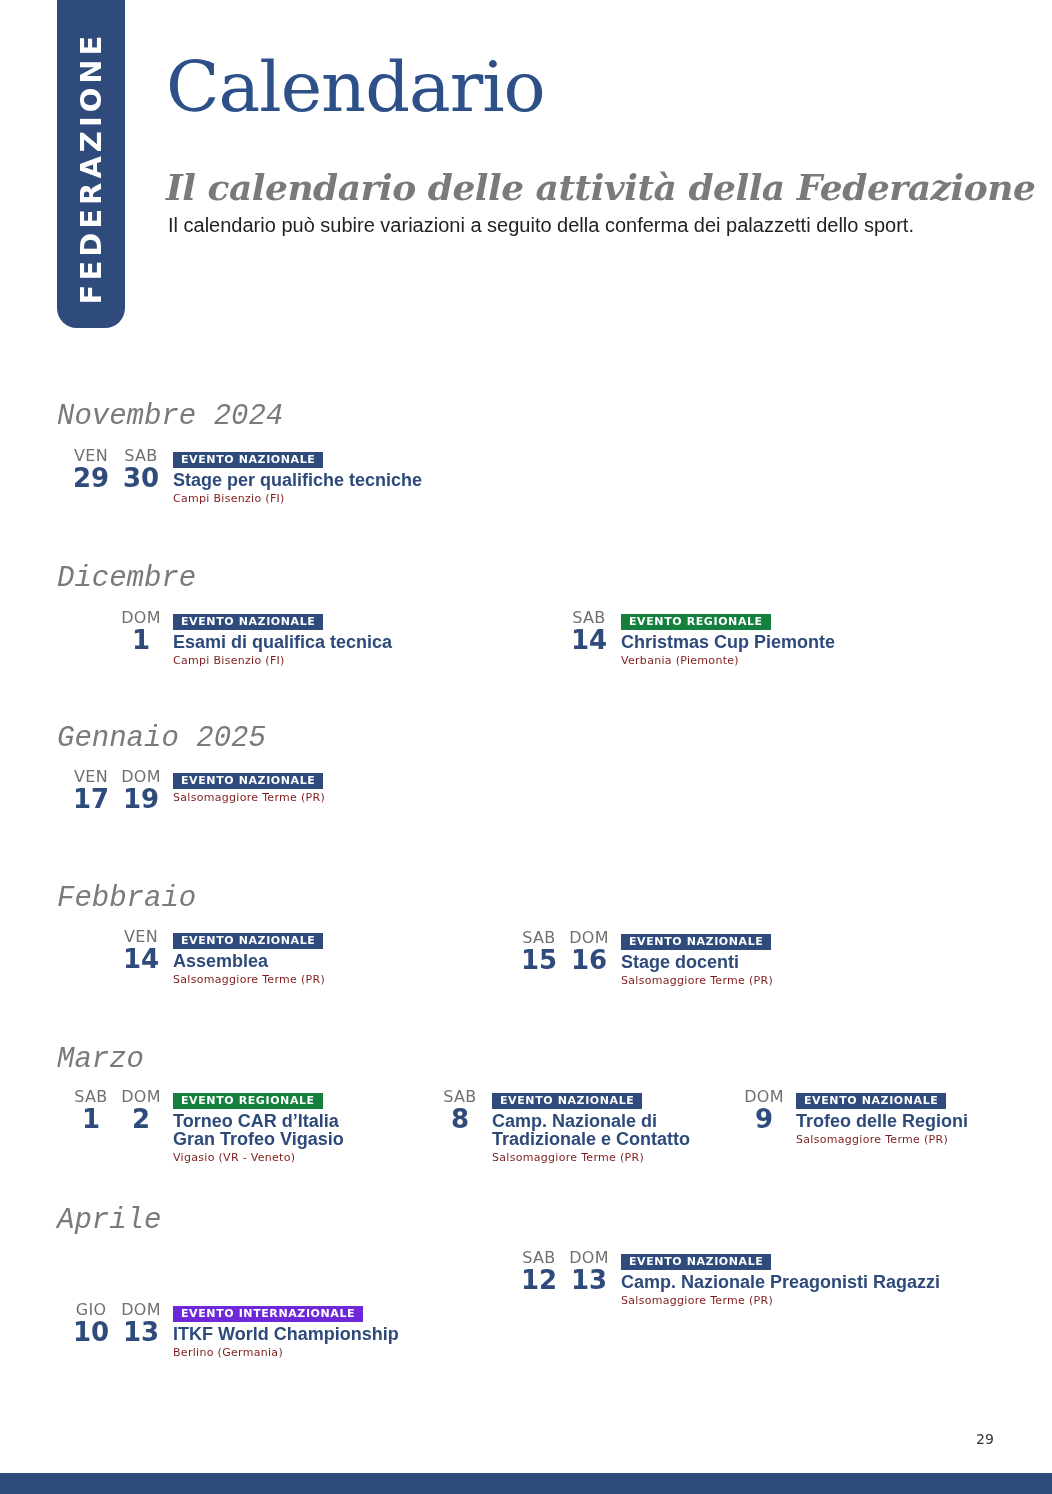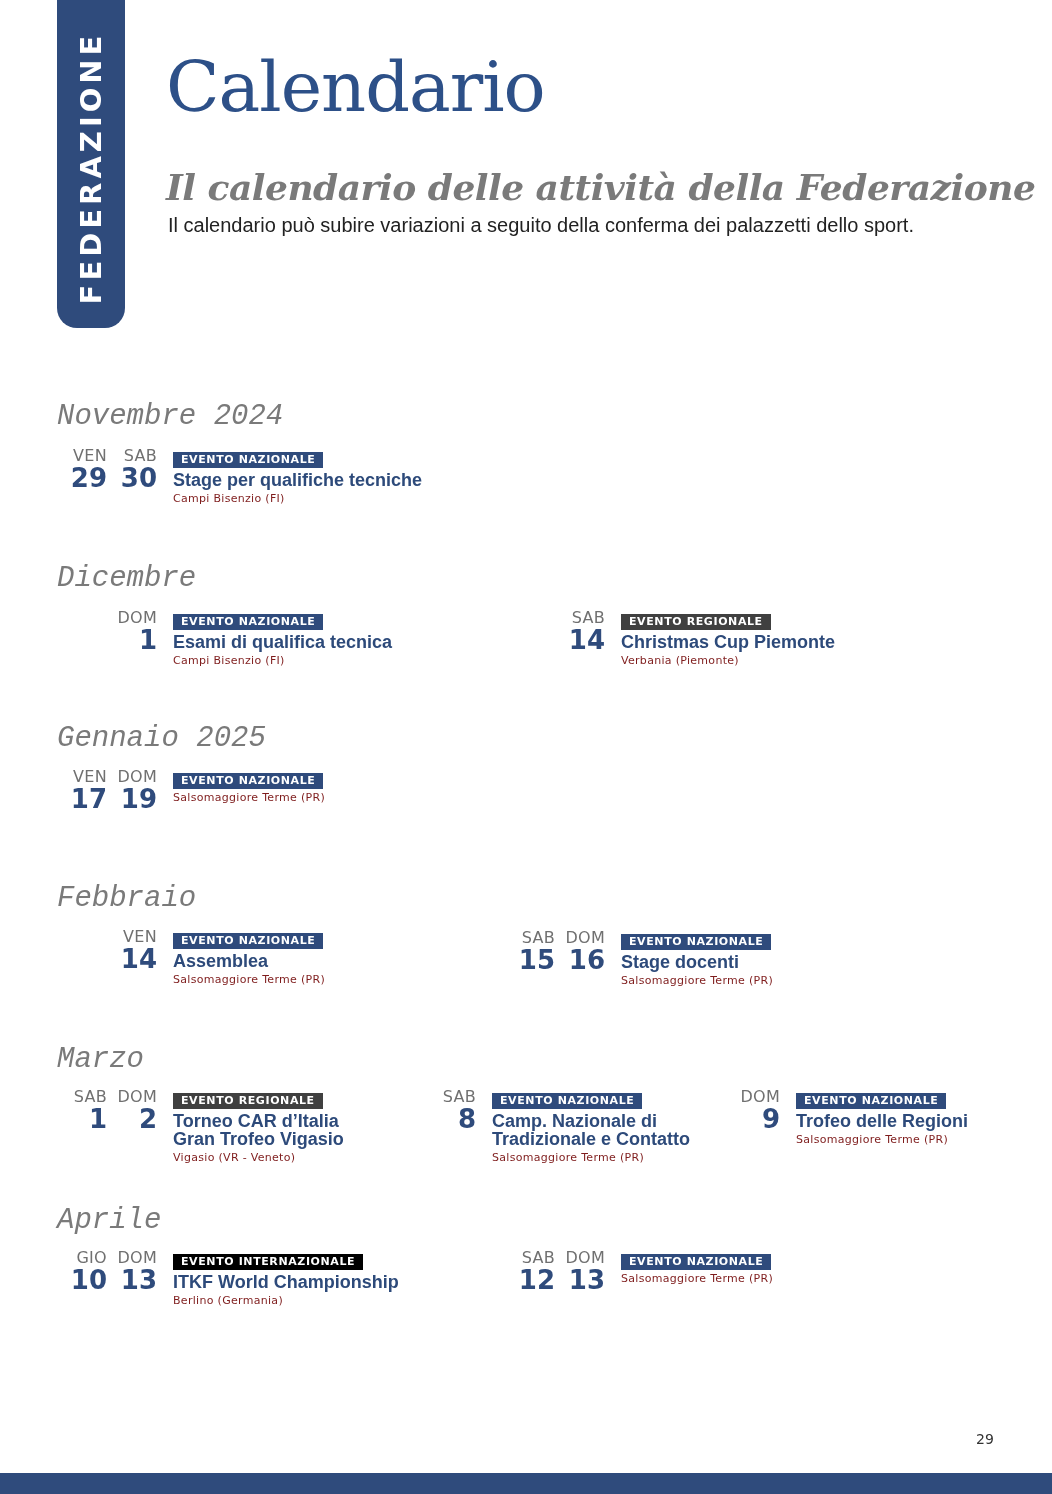--- a/index.html
+++ b/index.html
@@ -33,38 +33,38 @@
     white-space: nowrap;
   }
 
   .month {
     position: absolute; left: 57px;
     font-family: Liberation Mono, monospace; font-style: italic;
     font-size: 29px; color: #7a7a7a; white-space: nowrap;
   }
 
   .event { position: absolute; height: 80px; }
-  .day { position: absolute; top: 0; width: 50px; text-align: right; }
+  .day { position: absolute; top: 0; width: 50px; text-align: center; margin-left: 9px; }
   .day .dow {
     display: block; font-family: "DejaVu Sans", sans-serif; font-size: 16px;
     color: #707070; line-height: 18px; letter-spacing: 0.3px;
   }
   .day .num {
     display: block; font-family: "DejaVu Sans", sans-serif; font-weight: bold;
     font-size: 26px; color: #2f4b7c; line-height: 26px;
   }
   .info { position: absolute; top: 2px; white-space: nowrap; }
   .badge {
     display: inline-block; color: #fff; font-family: "DejaVu Sans", sans-serif;
     font-weight: bold; font-size: 11px; letter-spacing: 0.6px; padding: 1px 8px 1px 8px;
     line-height: 14px; height: 16px;
   }
   .badge.naz { background: #2f4b7c; }
-  .badge.reg { background: #404040; text-align: center; }
-  .badge.int { background: #000000; }
+  .badge.reg { background: #15803d; text-align: center; }
+  .badge.int { background: #6d28d9; }
   .ev-title {
     display: block; font-family: "Liberation Sans", sans-serif; font-weight: bold;
     font-size: 18px; color: #2d4a7a; line-height: 20px; margin-top: 2px;
   }
   .ev-place {
     display: block; font-family: "DejaVu Sans", sans-serif; font-size: 11px;
     color: #7f1d1d; line-height: 18px; letter-spacing: 0.3px;
   }
 
   .page-number {
@@ -206,21 +206,21 @@
       <span class="num">9</span>
     </div>
   <div class="info" style="left:66px">
     <span class="badge naz">EVENTO NAZIONALE</span>
     <span class="ev-title">Trofeo delle Regioni</span>
     <span class="ev-place">Salsomaggiore Terme (PR)</span>
   </div>
 </div>
 
 <div class="month" style="top:1204px">Aprile</div>
-<div class="event" style="left:57px;top:1249px;width:440px">
+<div class="event" style="left:57px;top:1301px;width:440px">
   <div class="day" style="left:0">
       <span class="dow">GIO</span>
       <span class="num">10</span>
     </div>
   <div class="day" style="left:50px">
       <span class="dow">DOM</span>
       <span class="num">13</span>
     </div>
   <div class="info" style="left:116px">
     <span class="badge int">EVENTO INTERNAZIONALE</span>
@@ -232,18 +232,19 @@
   <div class="day" style="left:0">
       <span class="dow">SAB</span>
       <span class="num">12</span>
     </div>
   <div class="day" style="left:50px">
       <span class="dow">DOM</span>
       <span class="num">13</span>
     </div>
   <div class="info" style="left:116px">
     <span class="badge naz">EVENTO NAZIONALE</span>
+    <span class="ev-title">Camp. Nazionale Preagonisti Ragazzi</span>
     <span class="ev-place">Salsomaggiore Terme (PR)</span>
   </div>
 </div>
 
 <div class="page-number">29</div>
 <div class="footer-bar"></div>
 
 </body></html>

